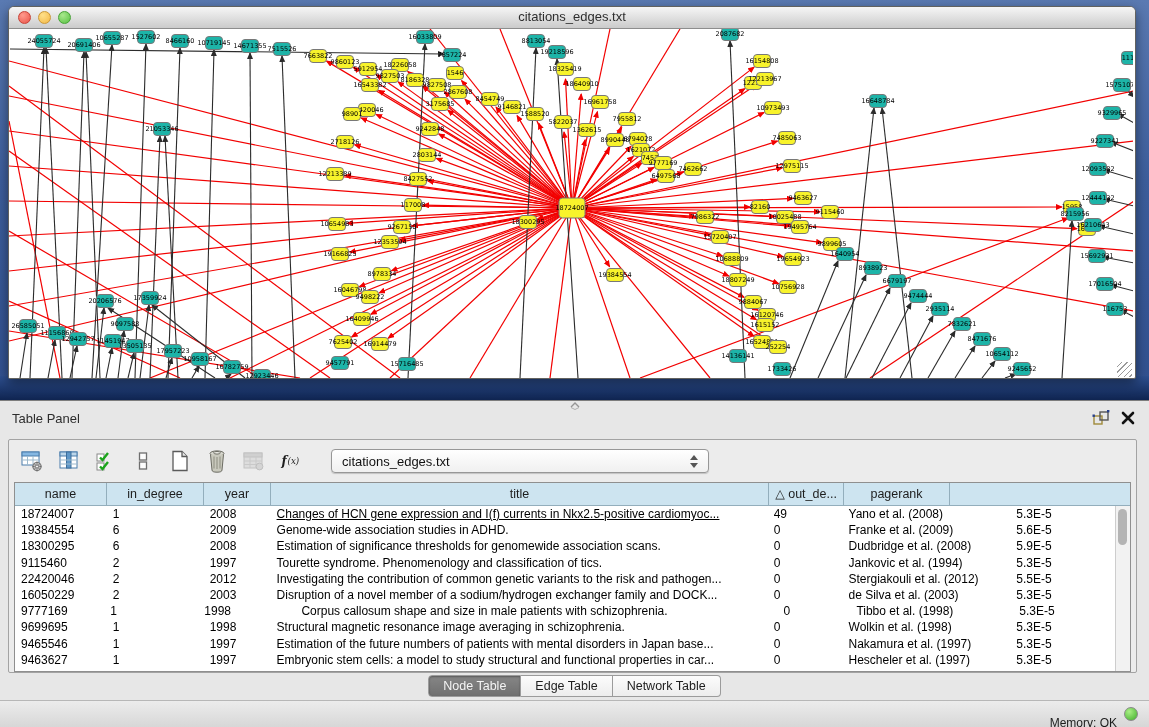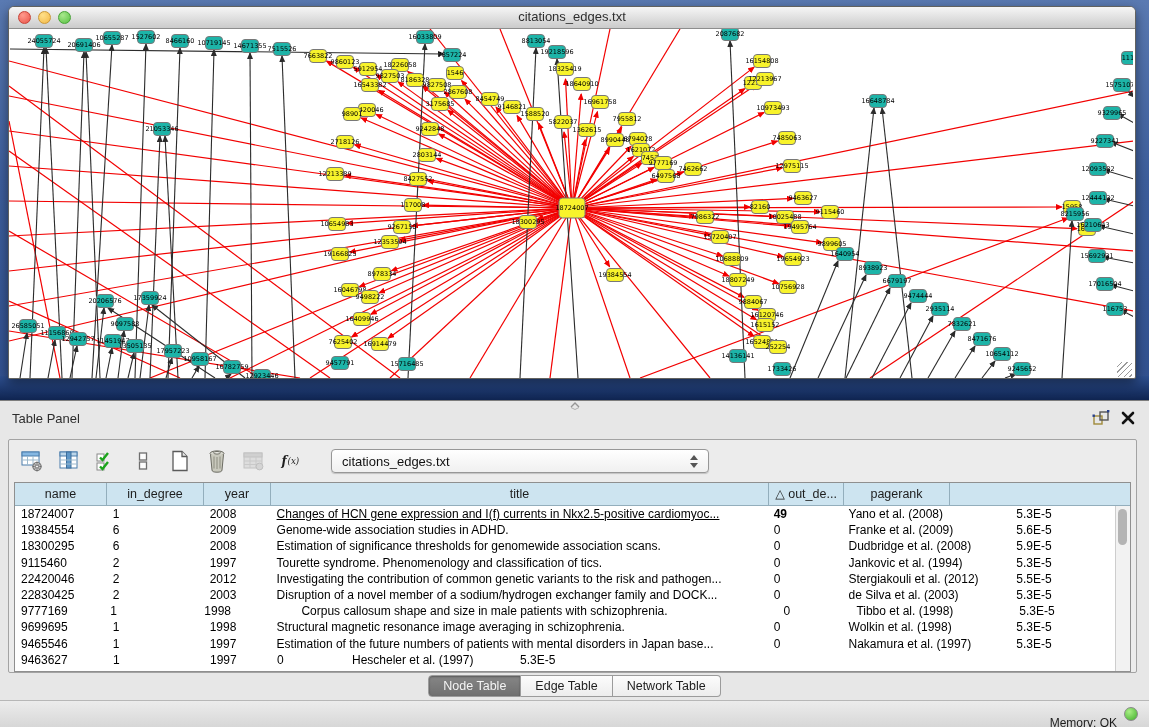--- a/index.html
+++ b/index.html
@@ -861,21 +861,21 @@
           <div class="th" style="width: 498px;">title</div>
           <div class="th" style="width: 75px;">△ out_de...</div>
           <div class="th" style="width: 106px;">pagerank</div>
         </div>
       <div class="tbody" id="tbody">
           <div class="tr">
             <div class="td" style="width: 92px;">18724007</div>
             <div class="td" style="width: 97px;">1</div>
             <div class="td" style="width: 67px;">2008</div>
             <div class="td" style="width: 498px; text-decoration: underline;">Changes of HCN gene expression and I(f) currents in Nkx2.5-positive cardiomyoc...</div>
-            <div class="td" style="width: 75px; font-weight: bold;">49</div>
+            <div class="td" style="width: 75px;">49</div>
             <div class="td" style="width: 168px;">Yano et al. (2008)</div>
             <div class="td" style="width: 106px;">5.3E-5</div>
           </div>
           <div class="tr">
             <div class="td" style="width: 92px;">19384554</div>
             <div class="td" style="width: 97px;">6</div>
             <div class="td" style="width: 67px;">2009</div>
             <div class="td" style="width: 498px;">Genome-wide association studies in ADHD.</div>
             <div class="td" style="width: 75px;">0</div>
             <div class="td" style="width: 168px;">Franke et al. (2009)</div>
@@ -902,21 +902,21 @@
           <div class="tr">
             <div class="td" style="width: 92px;">22420046</div>
             <div class="td" style="width: 97px;">2</div>
             <div class="td" style="width: 67px;">2012</div>
             <div class="td" style="width: 498px;">Investigating the contribution of common genetic variants to the risk and pathogen...</div>
             <div class="td" style="width: 75px;">0</div>
             <div class="td" style="width: 168px;">Stergiakouli et al. (2012)</div>
             <div class="td" style="width: 106px;">5.5E-5</div>
           </div>
           <div class="tr">
-            <div class="td" style="width: 92px;">22830425</div>
+            <div class="td" style="width: 92px;">16050229</div>
             <div class="td" style="width: 97px;">2</div>
             <div class="td" style="width: 67px;">2003</div>
             <div class="td" style="width: 498px;">Disruption of a novel member of a sodium/hydrogen exchanger family and DOCK...</div>
             <div class="td" style="width: 75px;">0</div>
             <div class="td" style="width: 168px;">de Silva et al. (2003)</div>
             <div class="td" style="width: 106px;">5.3E-5</div>
           </div>
           <div class="tr">
             <div class="td" style="width: 92px;">9777169</div>
             <div class="td" style="width: 97px;">1</div>
@@ -941,20 +941,21 @@
             <div class="td" style="width: 67px;">1997</div>
             <div class="td" style="width: 498px;">Estimation of the future numbers of patients with mental disorders in Japan base...</div>
             <div class="td" style="width: 75px;">0</div>
             <div class="td" style="width: 168px;">Nakamura et al. (1997)</div>
             <div class="td" style="width: 106px;">5.3E-5</div>
           </div>
           <div class="tr">
             <div class="td" style="width: 92px;">9463627</div>
             <div class="td" style="width: 97px;">1</div>
             <div class="td" style="width: 67px;">1997</div>
+            <div class="td" style="width: 498px;">Embryonic stem cells: a model to study structural and functional properties in car...</div>
             <div class="td" style="width: 75px;">0</div>
             <div class="td" style="width: 168px;">Hescheler et al. (1997)</div>
             <div class="td" style="width: 106px;">5.3E-5</div>
           </div>
         </div>
       <div class="vscroll">
         <div class="vthumb"></div>
       </div>
     </div>
   </div>

